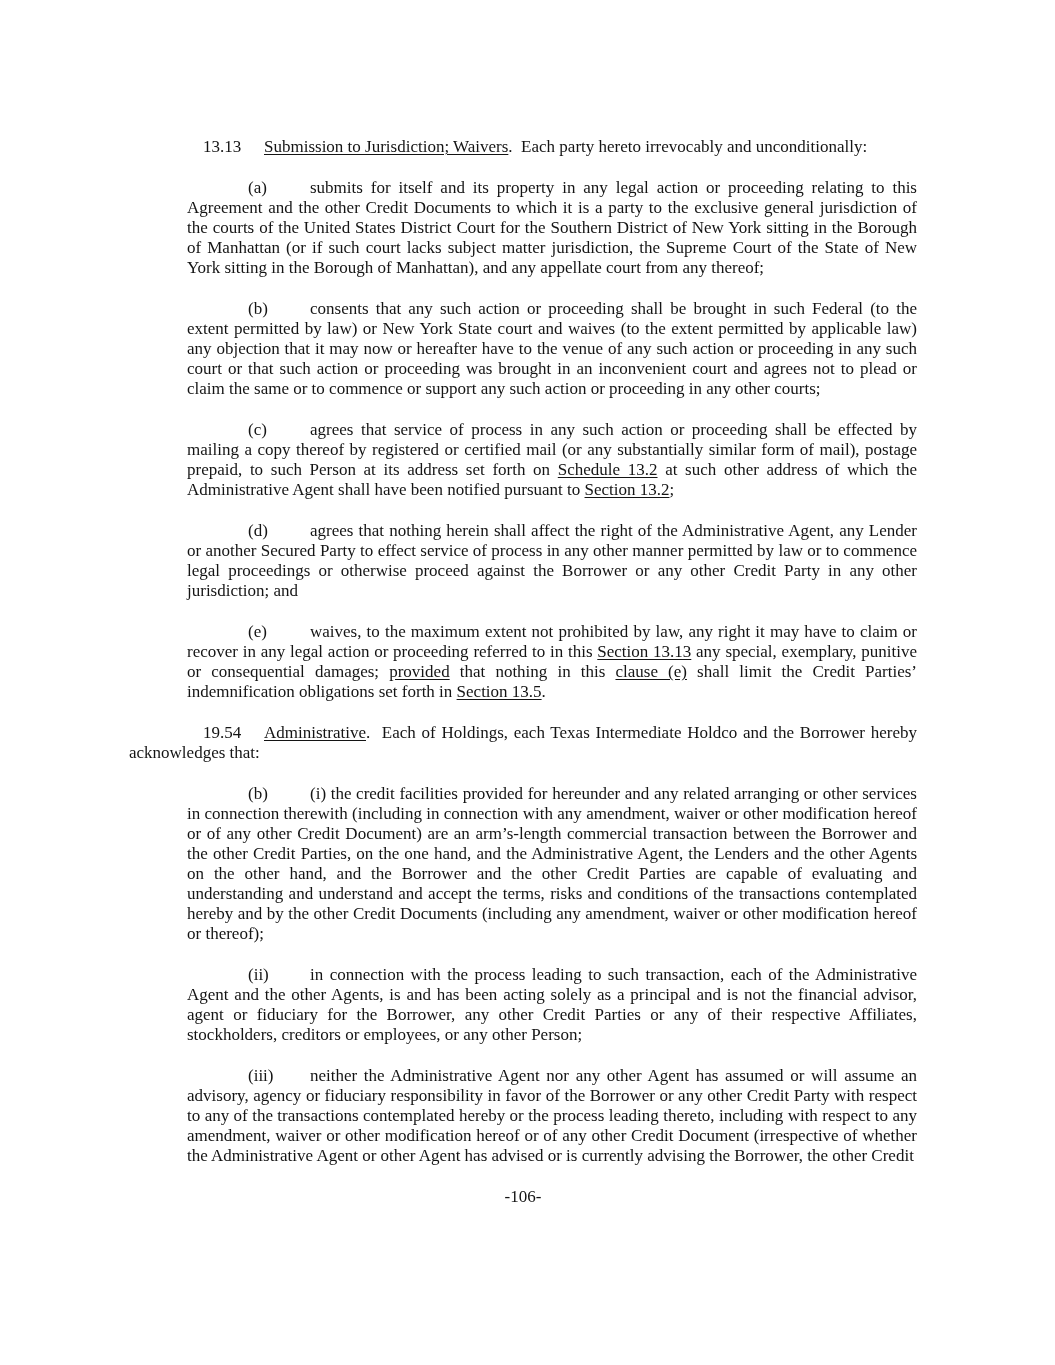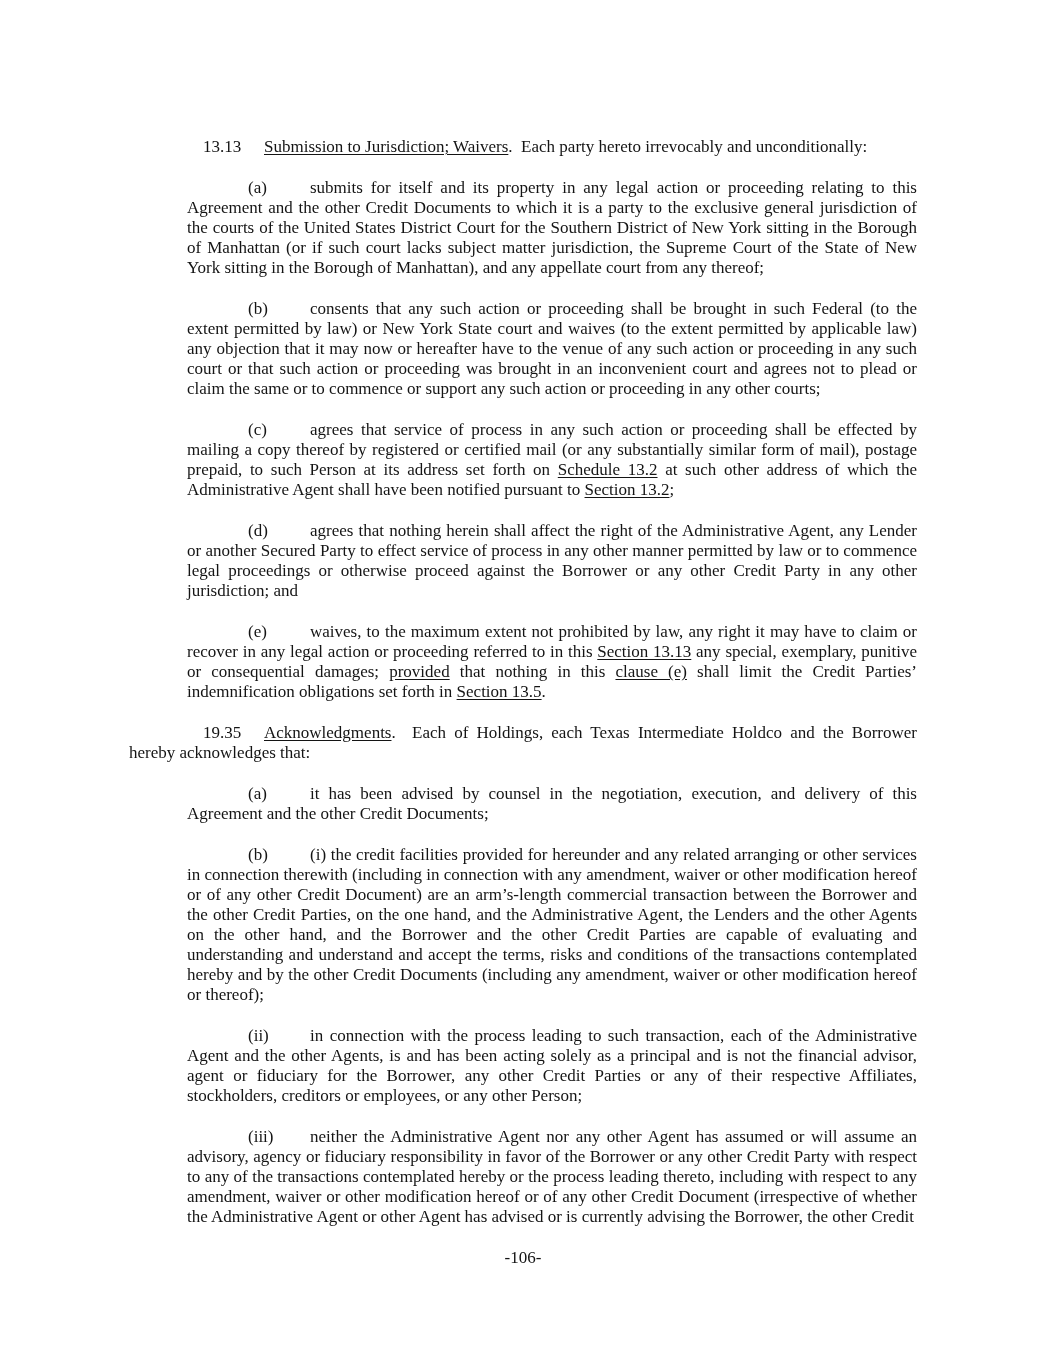--- a/index.html
+++ b/index.html
@@ -54,26 +54,23 @@
 
     <p class="para clause">
       <span class="clause-label">(d)</span><span><span>agrees that nothing herein shall affect the right of the Administrative Agent, any Lender or another Secured Party to effect service of process in any other manner permitted by law or to commence legal proceedings or otherwise proceed against the Borrower or any other Credit Party in any other jurisdiction; and</span></span>
     </p>
 
     <p class="para clause">
       <span class="clause-label">(e)</span><span><span>waives, to the maximum extent not prohibited by law, any right it may have to claim or recover in any legal action or proceeding referred to in this </span><span class="u">Section 13.13</span><span> any special, exemplary, punitive or consequential damages; </span><span class="u">provided</span><span> that nothing in this </span><span class="u">clause (e)</span><span> shall limit the Credit Parties’ indemnification obligations set forth in </span><span class="u">Section 13.5</span><span>.</span></span>
     </p>
 
     <p class="para section-head">
-      <span class="sec-num">19.35</span><span class="title">Acknowledgments</span><span>.&nbsp; Each of Holdings, each Texas Intermediate Holdco and the Borrower hereby acknowledges that:</span>
+      <span class="sec-num">19.54</span><span class="title">Administrative</span><span>.&nbsp; Each of Holdings, each Texas Intermediate Holdco and the Borrower hereby acknowledges that:</span>
     </p>
 
-    <p class="para clause">
-      <span class="clause-label">(a)</span><span><span>it has been advised by counsel in the negotiation, execution, and delivery of this Agreement and the other Credit Documents;</span></span>
-    </p>
 
     <p class="para clause">
       <span class="clause-label">(b)</span><span><span>(i) the credit facilities provided for hereunder and any related arranging or other services in connection therewith (including in connection with any amendment, waiver or other modification hereof or of any other Credit Document) are an arm’s-length commercial transaction between the Borrower and the other Credit Parties, on the one hand, and the Administrative Agent, the Lenders and the other Agents on the other hand, and the Borrower and the other Credit Parties are capable of evaluating and understanding and understand and accept the terms, risks and conditions of the transactions contemplated hereby and by the other Credit Documents (including any amendment, waiver or other modification hereof or thereof);</span></span>
     </p>
 
     <p class="para clause">
       <span class="clause-label">(ii)</span><span><span>in connection with the process leading to such transaction, each of the Administrative Agent and the other Agents, is and has been acting solely as a principal and is not the financial advisor, agent or fiduciary for the Borrower, any other Credit Parties or any of their respective Affiliates, stockholders, creditors or employees, or any other Person;</span></span>
     </p>
 
     <p class="para clause">

